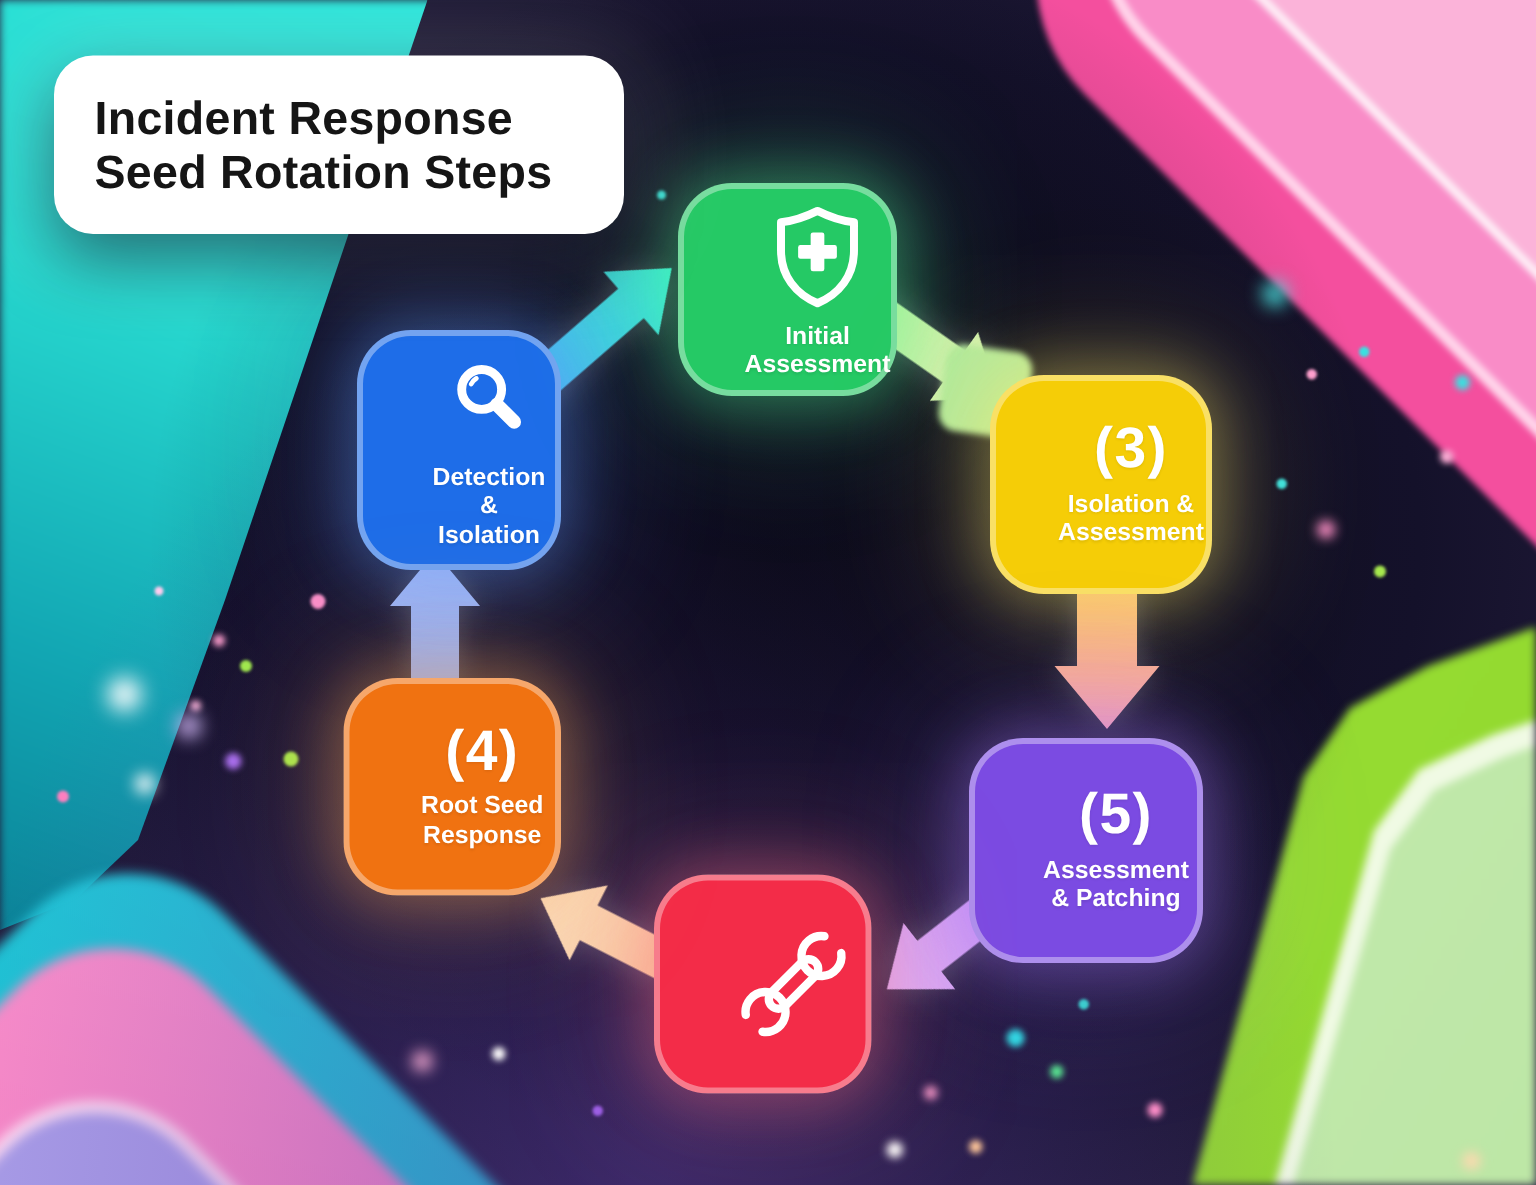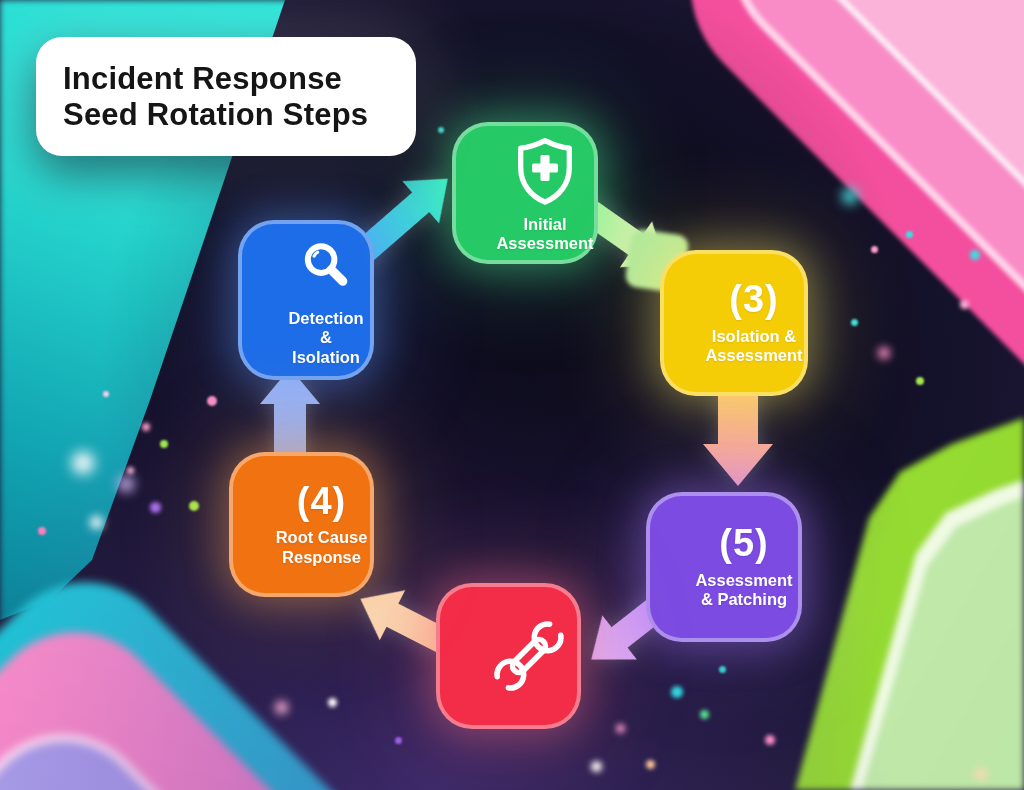--- a/index.html
+++ b/index.html
@@ -192,21 +192,21 @@
       <g fill="none" stroke="#ffffff" stroke-width="6.5" stroke-linecap="round" stroke-linejoin="round">
         <rect x="42.5" y="26" width="15" height="48" rx="7.5" transform="rotate(45 50 50)"></rect>
         <path d="M74 13 A 15.5 15.5 0 1 0 87 26"></path>
         <path d="M26 87 A 15.5 15.5 0 1 0 13 74"></path>
       </g>
     </svg>
   </div>
 
   <div class="node" style="left: 229px; top: 452px; width: 145px; height: 145px; background: rgb(240, 114, 17); box-shadow: rgba(255, 171, 85, 0.35) 0px 0px 38px 8px, rgba(255, 171, 85, 0.18) 0px 0px 95px 22px;">
     <div class="num">(4)</div>
-    <div class="lbl">Root Cause</div>
+    <div class="lbl">Root Seed</div>
     <div class="lbl">Response</div>
   </div>
 
   <div class="title-card">
     <div class="title-line">Incident Response</div>
     <div class="title-line">Seed Rotation Steps</div>
   </div>
 
 </div>
 

